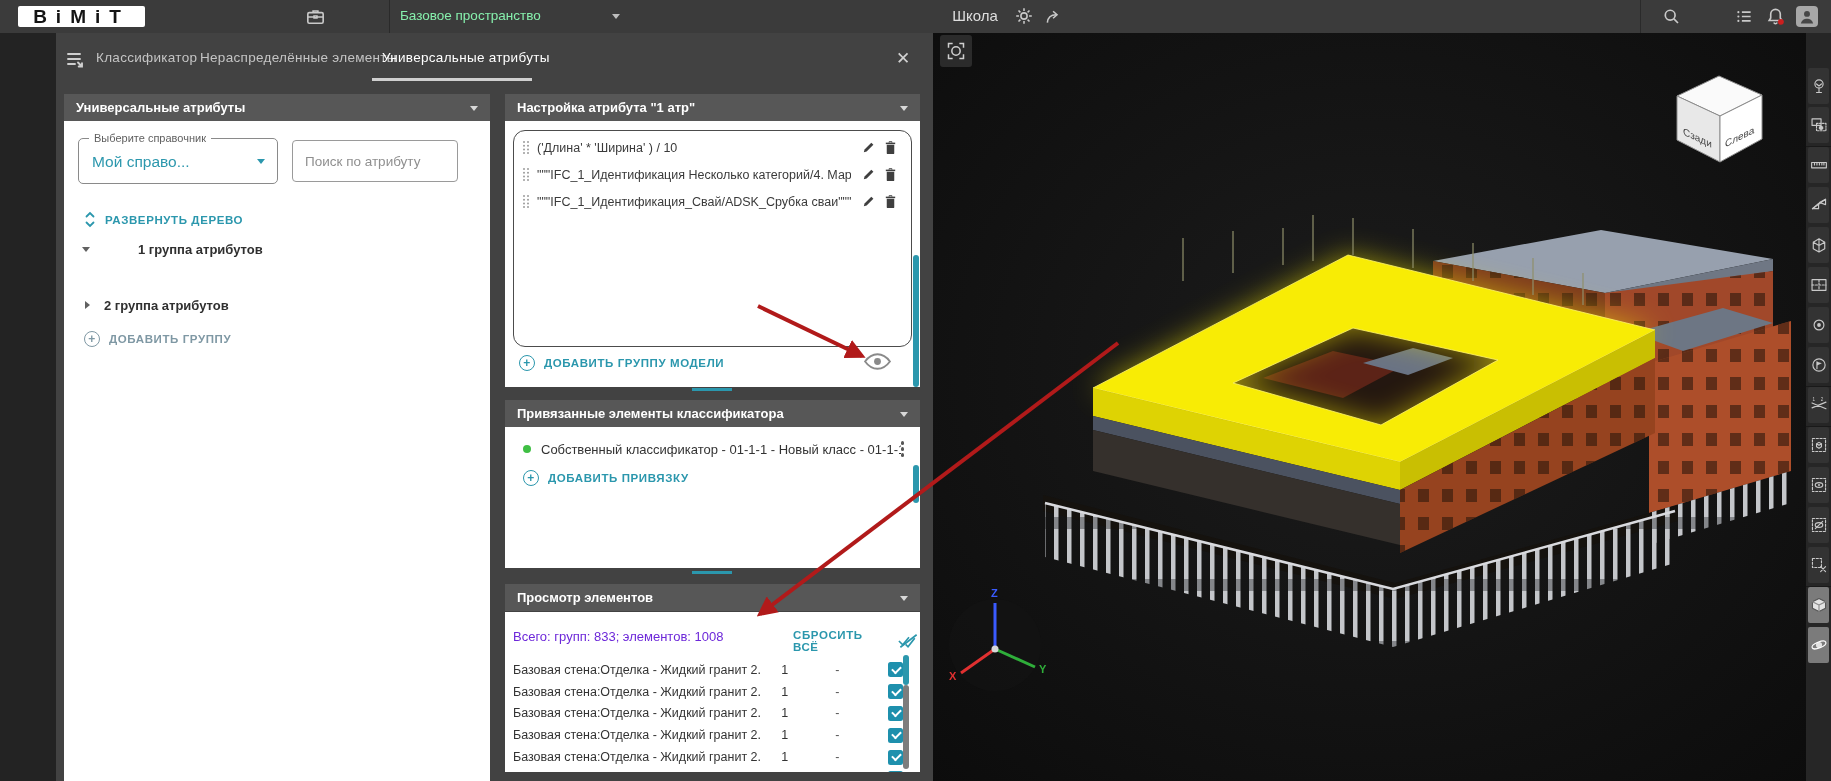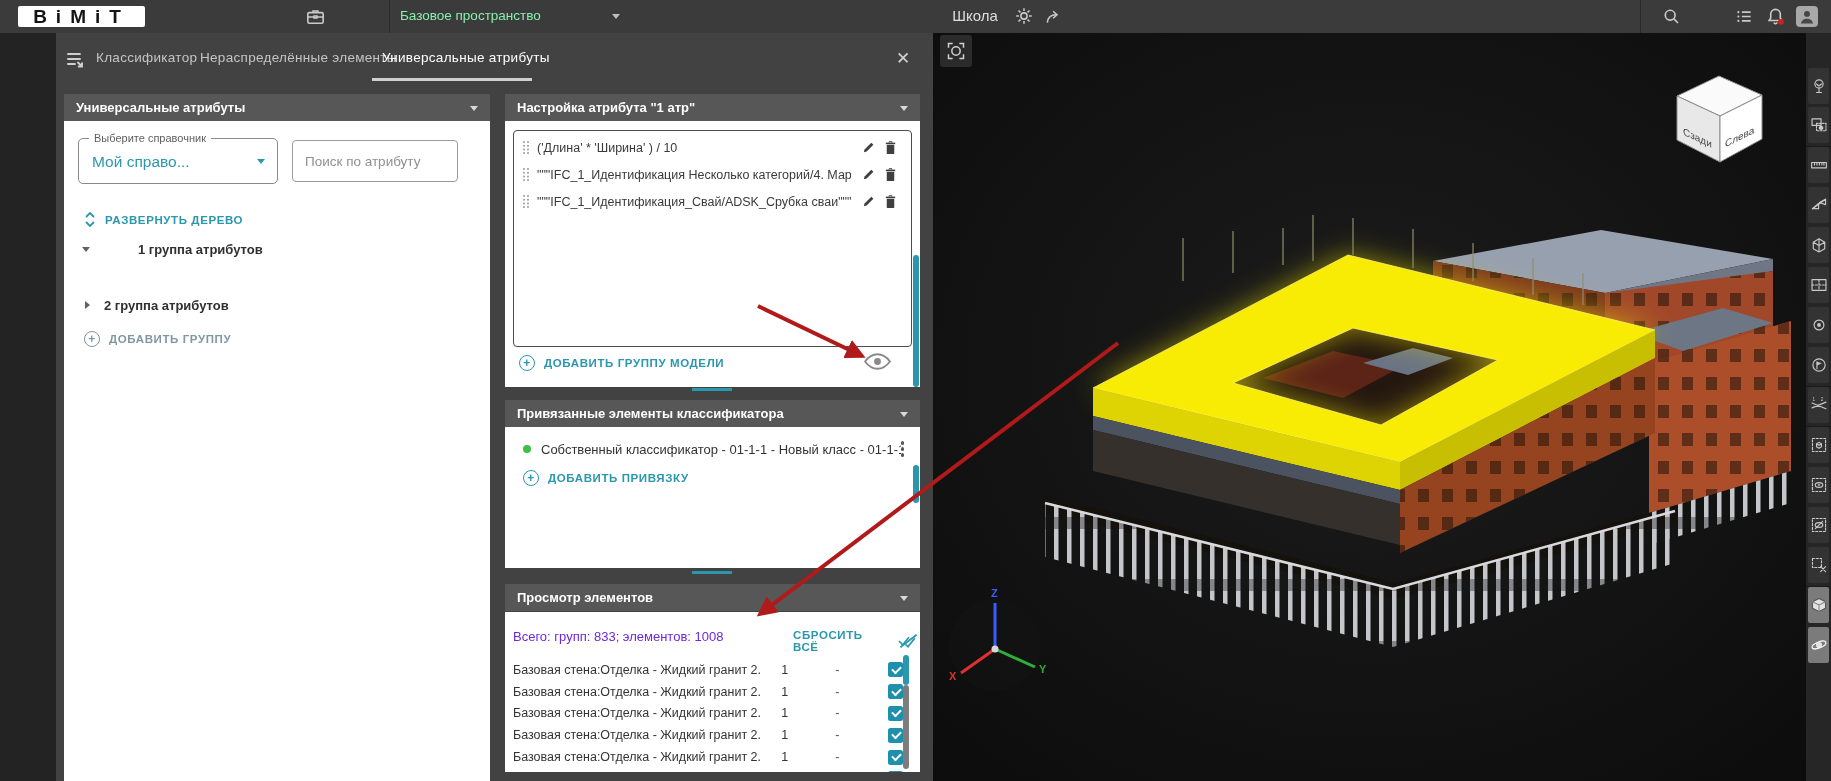--- a/index.html
+++ b/index.html
@@ -52,21 +52,21 @@
     display:flex; align-items:center; gap:9px; }
   .tlink.muted { color:#7f98a4; }
   .plusc { width:16px; height:16px; border:1.5px solid currentColor; border-radius:50%;
     display:flex; align-items:center; justify-content:center; font-size:12px; font-weight:bold; line-height:1; }
   .treerow { left:0; width:426px; height:26px; display:flex; align-items:center; font-size:13px; color:#303030; }
   .treerow b { font-weight:bold; }
   .tcaret-d { width:0;height:0;border:4px solid transparent;border-top:5px solid #616161;margin:4px 9px 0 18px; }
   .tcaret-r { width:0;height:0;border:4px solid transparent;border-left:5px solid #616161;margin:0 10px 0 21px; }
 
   
-  .attrbox { left:8px; top:9px; width:399px; height:217px; border:1.5px solid #4c4c4c; border-radius:4px; padding-top:3px; }
+  .attrbox { left:8px; top:9px; width:399px; height:217px; border:1.5px solid #4c4c4c; border-radius:12px; padding-top:3px; }
   .attrrow { height:27px; display:flex; align-items:center; padding:0 10px 0 8px; }
   .attrrow .txt { flex:1; font-size:12.5px; color:#3a3a3a; white-space:nowrap; overflow:hidden; margin:0 6px 0 7px; }
   .rowic { flex:0 0 auto; display:flex; align-items:center; justify-content:center; width:22px; height:22px; }
 
   .cyanbar { width:6px; background:#2b97ad; border-radius:3px; }
   .dash { width:40px; height:3px; background:#2b97ad; }
 
   .kebab { display:flex; flex-direction:column; gap:2.5px; }
   .kebab i { width:3.5px; height:3.5px; border-radius:50%; background:#565656; }
   .gdot { width:8px; height:8px; border-radius:50%; background:#3fbf44; }

